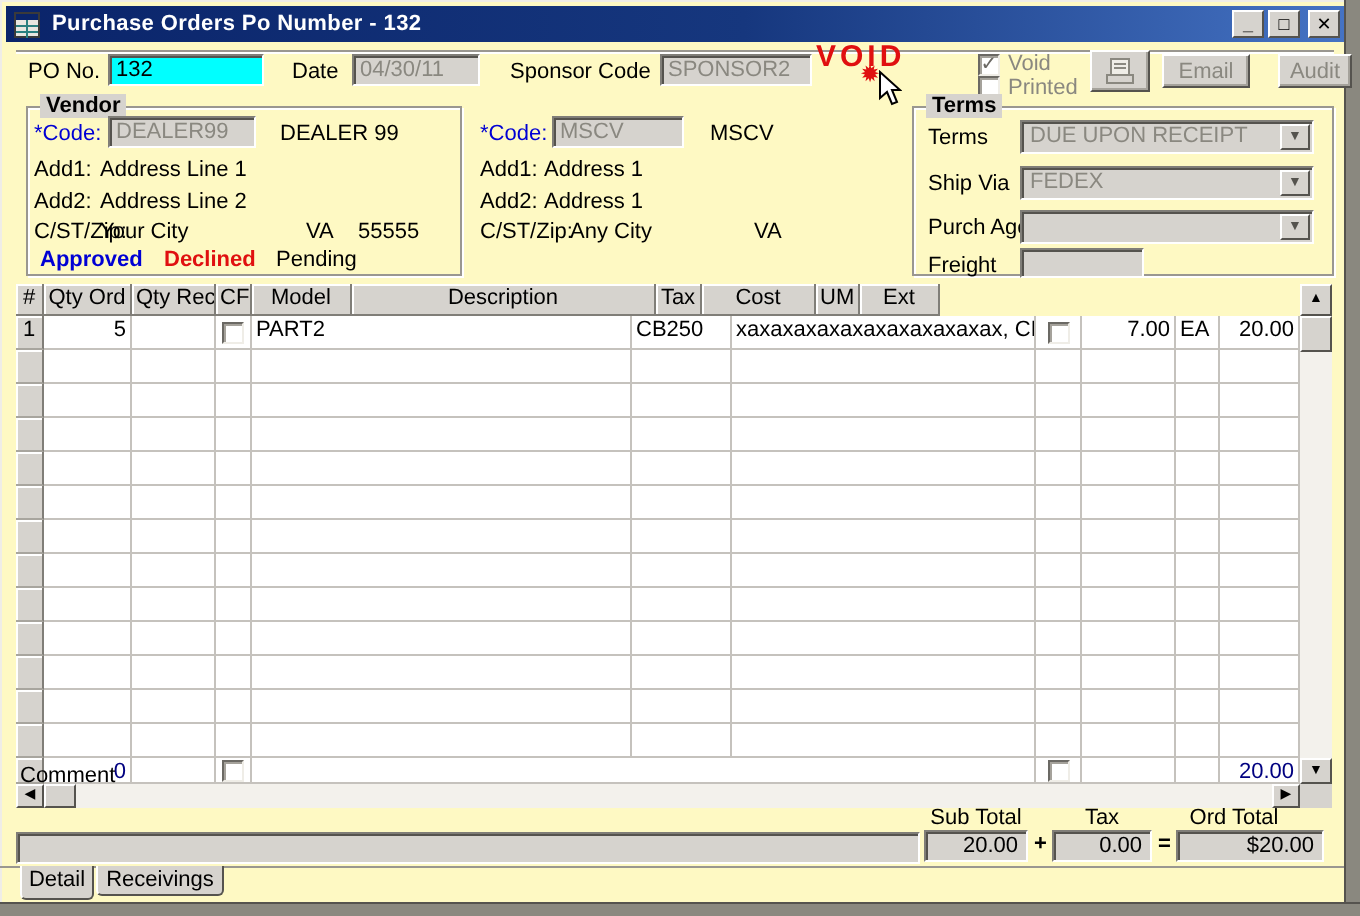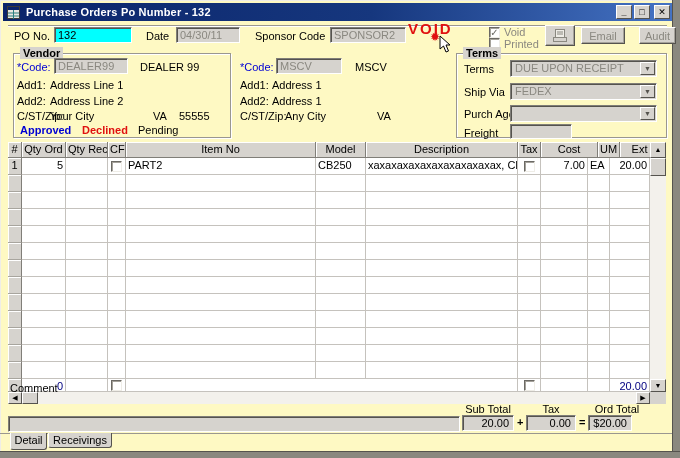--- a/index.html
+++ b/index.html
@@ -198,21 +198,20 @@
   </div>
   <span class="lbl" style="left:464px;top:127px;">Freight</span>
   <div class="field sunken" style="left:510px;top:124px;width:62px;height:15px;"></div>
 
   <div id="grid">
       <div class="grow ghead">
         <div class="gcell " style="width: 14px;">#</div>
         <div class="gcell " style="width: 44px;">Qty Ord</div>
         <div class="gcell " style="width: 42px;">Qty Rec</div>
         <div class="gcell " style="width: 18px;">CF</div>
-        <div class="gcell " style="width: 190px;">Item No</div>
         <div class="gcell " style="width: 50px;">Model</div>
         <div class="gcell " style="width: 152px;">Description</div>
         <div class="gcell " style="width: 23px;">Tax</div>
         <div class="gcell " style="width: 57px;">Cost</div>
         <div class="gcell " style="width: 22px; text-align: center;">UM</div>
         <div class="gcell " style="width: 40px;">Ext</div>
       </div>
       <div class="grow gbody">
         <div class="gcell rowhead" style="width: 14px; text-align: center;">1</div>
         <div class="gcell " style="width: 44px; text-align: right;">5</div>
@@ -419,21 +418,21 @@
   <span class="lbl" style="left:10px;top:382px;">Comment</span>
   <div class="field sunken" style="left:8px;top:416px;width:452px;height:16px;"></div>
 
   <span class="tot-lbl" style="left:462px;top:403px;width:52px;">Sub Total</span>
   <div class="tot-field sunken" style="left:462px;top:415px;width:52px;">20.00</div>
   <span class="lbl" style="left:517px;top:416px;font-weight:bold;">+</span>
   <span class="tot-lbl" style="left:526px;top:403px;width:50px;">Tax</span>
   <div class="tot-field sunken" style="left:526px;top:415px;width:50px;">0.00</div>
   <span class="lbl" style="left:579px;top:416px;font-weight:bold;">=</span>
   <span class="tot-lbl" style="left:588px;top:403px;width:58px;">Ord Total</span>
-  <div class="tot-field sunken" style="left:588px;top:415px;width:44px;">$20.00</div>
+  <div class="tot-field sunken" style="left:588px;top:415px;width:74px;">$20.00</div>
 
   <div style="position:absolute;left:0;top:433px;width:672px;height:1px;background:#9a9790;"></div>
   <div id="tabs">
       <div class="tab" style="left: 10px; top: 433px; width: 37px; height: 17px; z-index: 2; font-weight: normal;">Detail</div>
       <div class="tab" style="left: 48px; top: 433px; width: 64px; height: 15px;">Receivings</div>
     </div>
 
 </div>
 
 </body></html>

